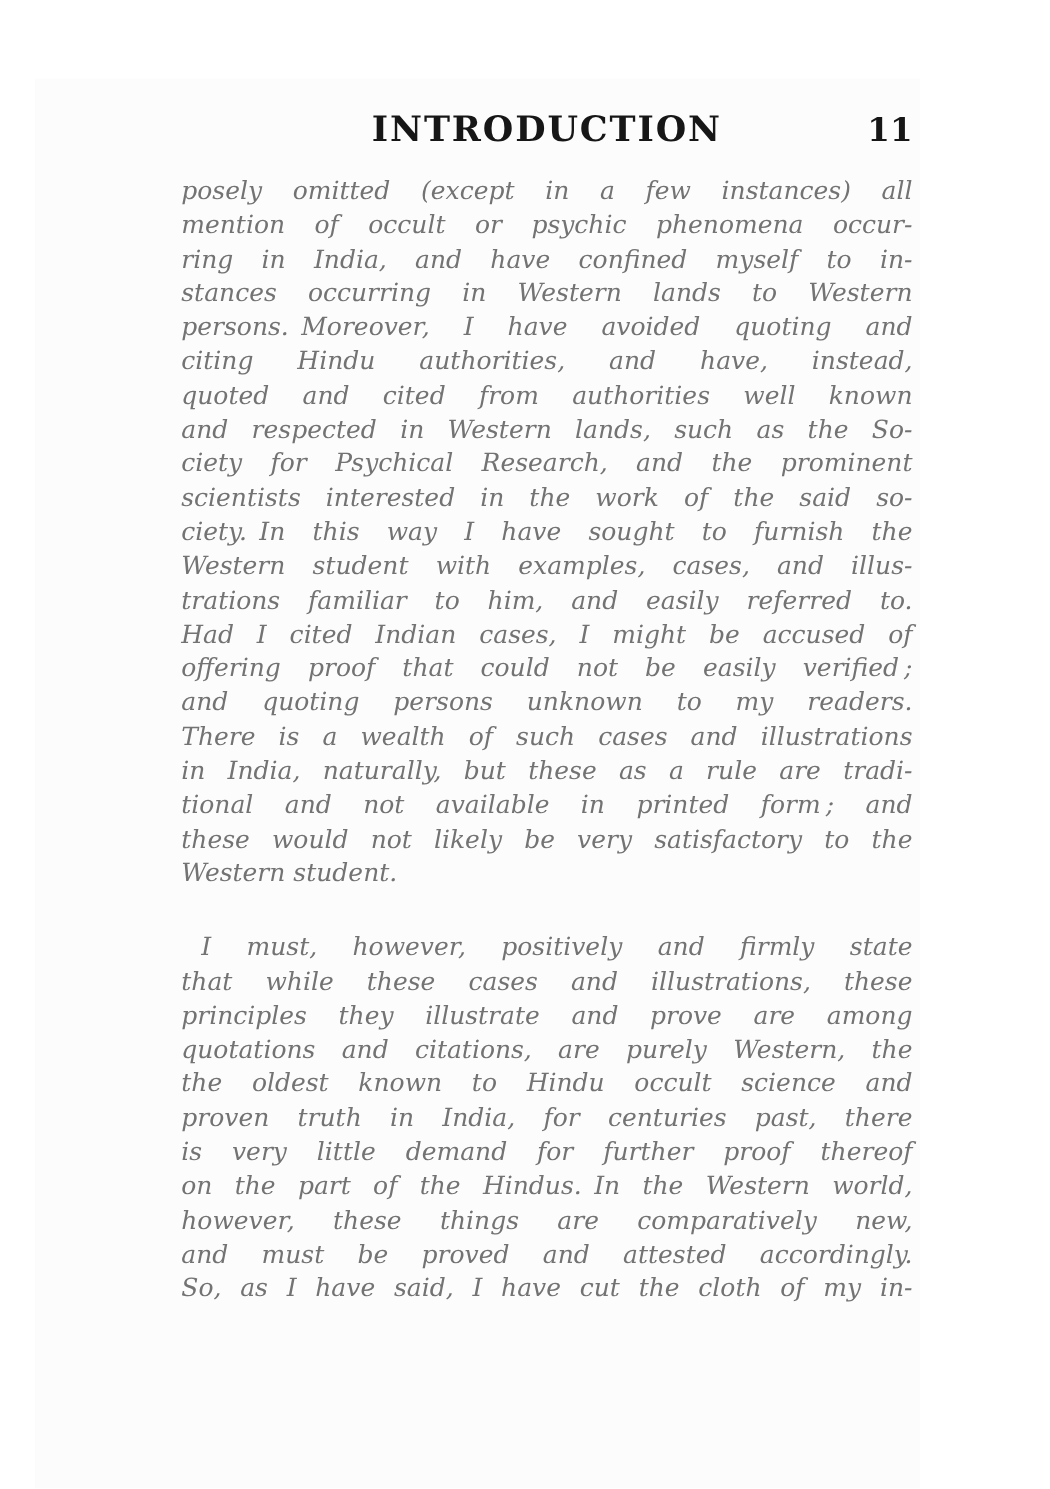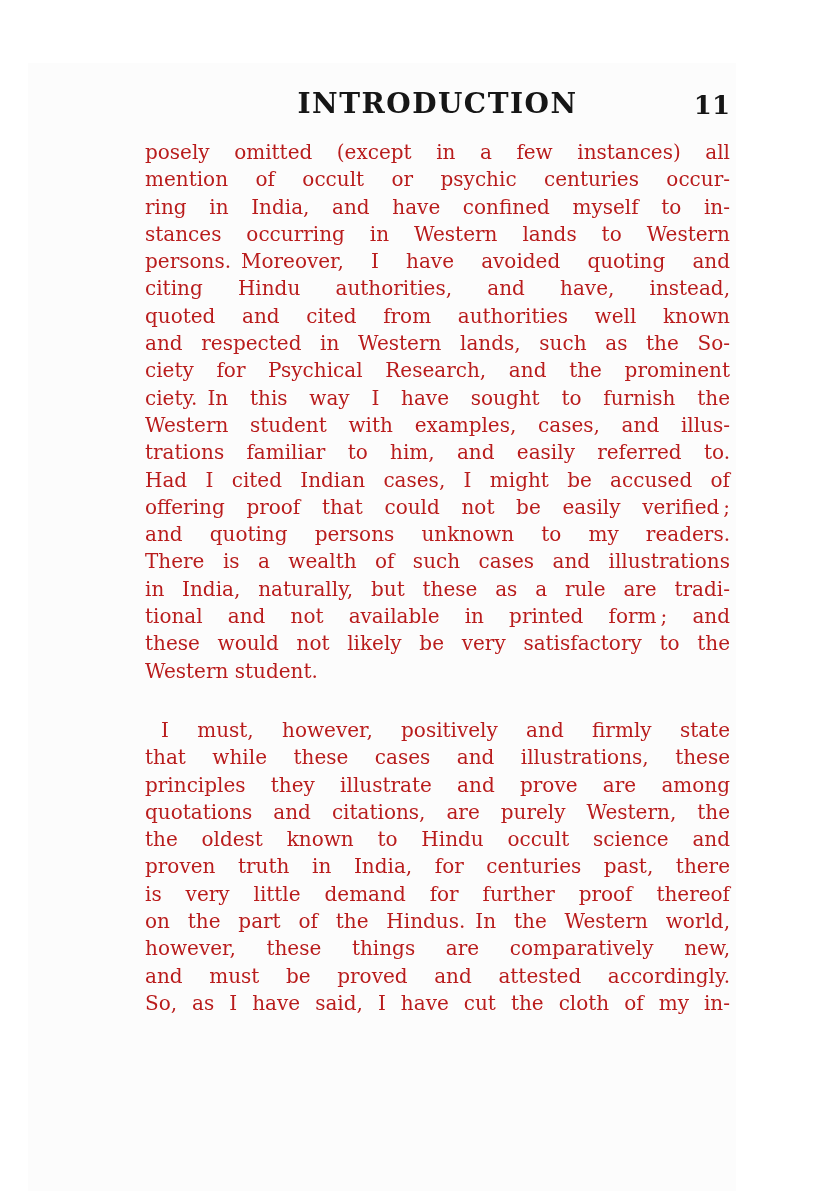--- a/index.html
+++ b/index.html
@@ -51,21 +51,22 @@
     line-height: 30px;
     margin-left: 46px;
   }
   .text-block {
     position: absolute;
     left: 145px;
     top: 139px;
     width: 585px;
     font-size: 20px;
     line-height: 27.3px;
-    color: #b91c1c;
+    color: #737373;
+    font-style: italic;
   }
   .para + .para {
     margin-top: 9px;
   }
   .line {
     text-align: justify;
     text-align-last: justify;
     text-justify: inter-word;
     white-space: pre-wrap;
   }
@@ -84,28 +85,29 @@
   <div class="scan-area"></div>
 
   <div class="running-head">
     <div class="chapter-title">INTRODUCTION</div>
     <div class="page-number">11</div>
   </div>
 
   <div class="text-block">
       <div class="para">
         <div class="line">posely omitted (except in a few instances) all</div>
-        <div class="line">mention of occult or psychic centuries occur-</div>
+        <div class="line">mention of occult or psychic phenomena occur-</div>
         <div class="line">ring in India, and have confined myself to in-</div>
         <div class="line">stances occurring in Western lands to Western</div>
         <div class="line">persons. Moreover, I have avoided quoting and</div>
         <div class="line">citing Hindu authorities, and have, instead,</div>
         <div class="line">quoted and cited from authorities well known</div>
         <div class="line">and respected in Western lands, such as the So-</div>
         <div class="line">ciety for Psychical Research, and the prominent</div>
+        <div class="line">scientists interested in the work of the said so-</div>
         <div class="line">ciety. In this way I have sought to furnish the</div>
         <div class="line">Western student with examples, cases, and illus-</div>
         <div class="line">trations familiar to him, and easily referred to.</div>
         <div class="line">Had I cited Indian cases, I might be accused of</div>
         <div class="line">offering proof that could not be easily verified ;</div>
         <div class="line">and quoting persons unknown to my readers.</div>
         <div class="line">There is a wealth of such cases and illustrations</div>
         <div class="line">in India, naturally, but these as a rule are tradi-</div>
         <div class="line">tional and not available in printed form ; and</div>
         <div class="line">these would not likely be very satisfactory to the</div>

